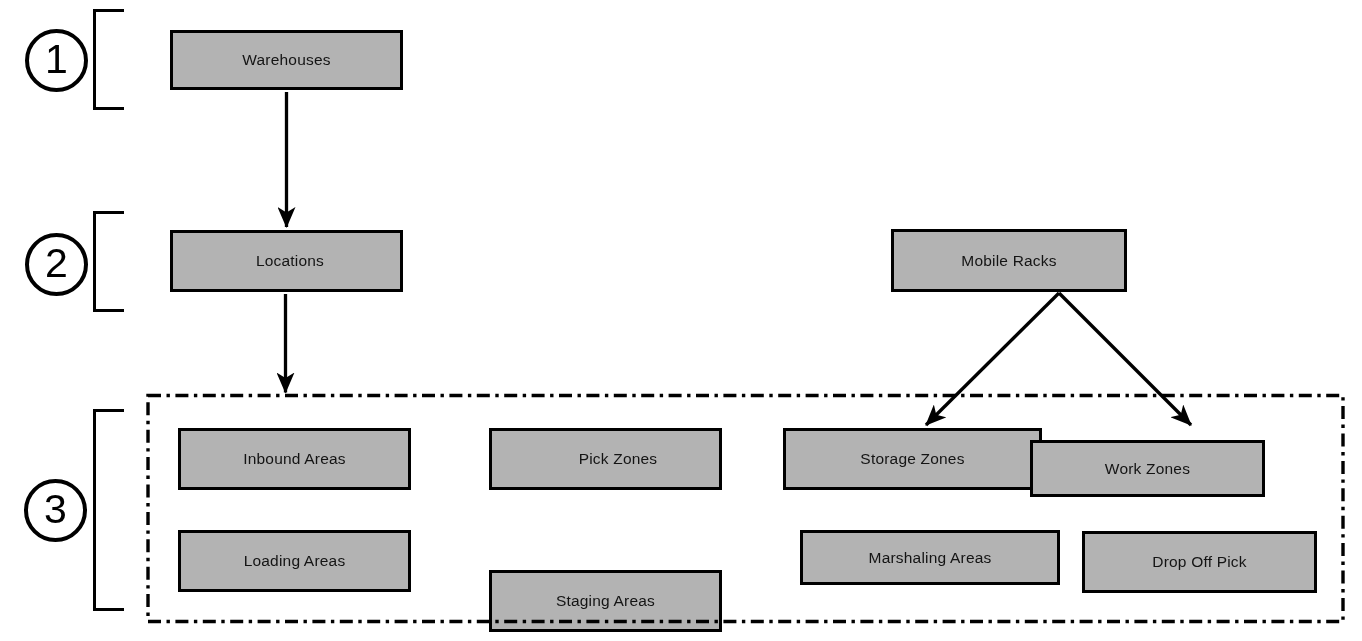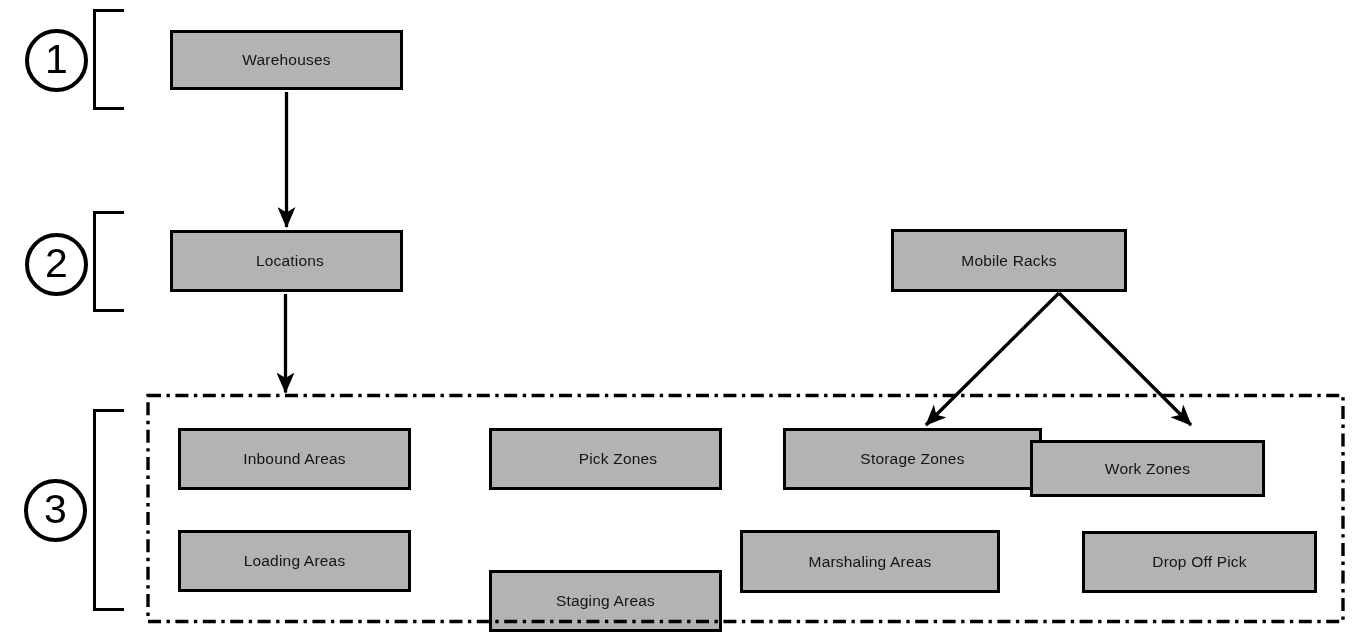--- a/index.html
+++ b/index.html
@@ -66,21 +66,21 @@
   
   #box-warehouses   { left: 170px; top: 30px;  width: 233px; height: 60px; }
   #box-locations    { left: 170px; top: 230px; width: 233px; height: 62px; padding-left: 7px; }
   #box-mobile-racks { left: 891px; top: 229px; width: 236px; height: 63px; }
   #box-inbound      { left: 178px;  top: 428px; width: 233px; height: 62px; }
   #box-pick         { left: 489px;  top: 428px; width: 233px; height: 62px; padding-left: 25px; }
   #box-storage      { left: 783px;  top: 428px; width: 259px; height: 62px; }
   #box-work         { left: 1030px; top: 428px; width: 235px; height: 57px; margin-top: 12px; }
   #box-loading      { left: 178px;  top: 530px; width: 233px; height: 62px; }
   #box-staging      { left: 489px;  top: 530px; width: 233px; height: 62px; margin-top: 40px; }
-  #box-marshaling   { left: 740px;  top: 530px; width: 260px; height: 63px; }
+  #box-marshaling   { left: 800px;  top: 530px; width: 260px; height: 55px; }
   #box-dropoff      { left: 1082px; top: 531px; width: 235px; height: 62px; }
   
   #circle-1 { left: 25px; top: 29px;  }
   #circle-2 { left: 25px; top: 233px; }
   #circle-3 { left: 24px; top: 479px; }
   #bracket-1 { left: 93px; top: 9px;   height: 101px; }
   #bracket-2 { left: 93px; top: 211px; height: 101px; }
   #bracket-3 { left: 93px; top: 409px; height: 202px; }
 </style>
 </head>

